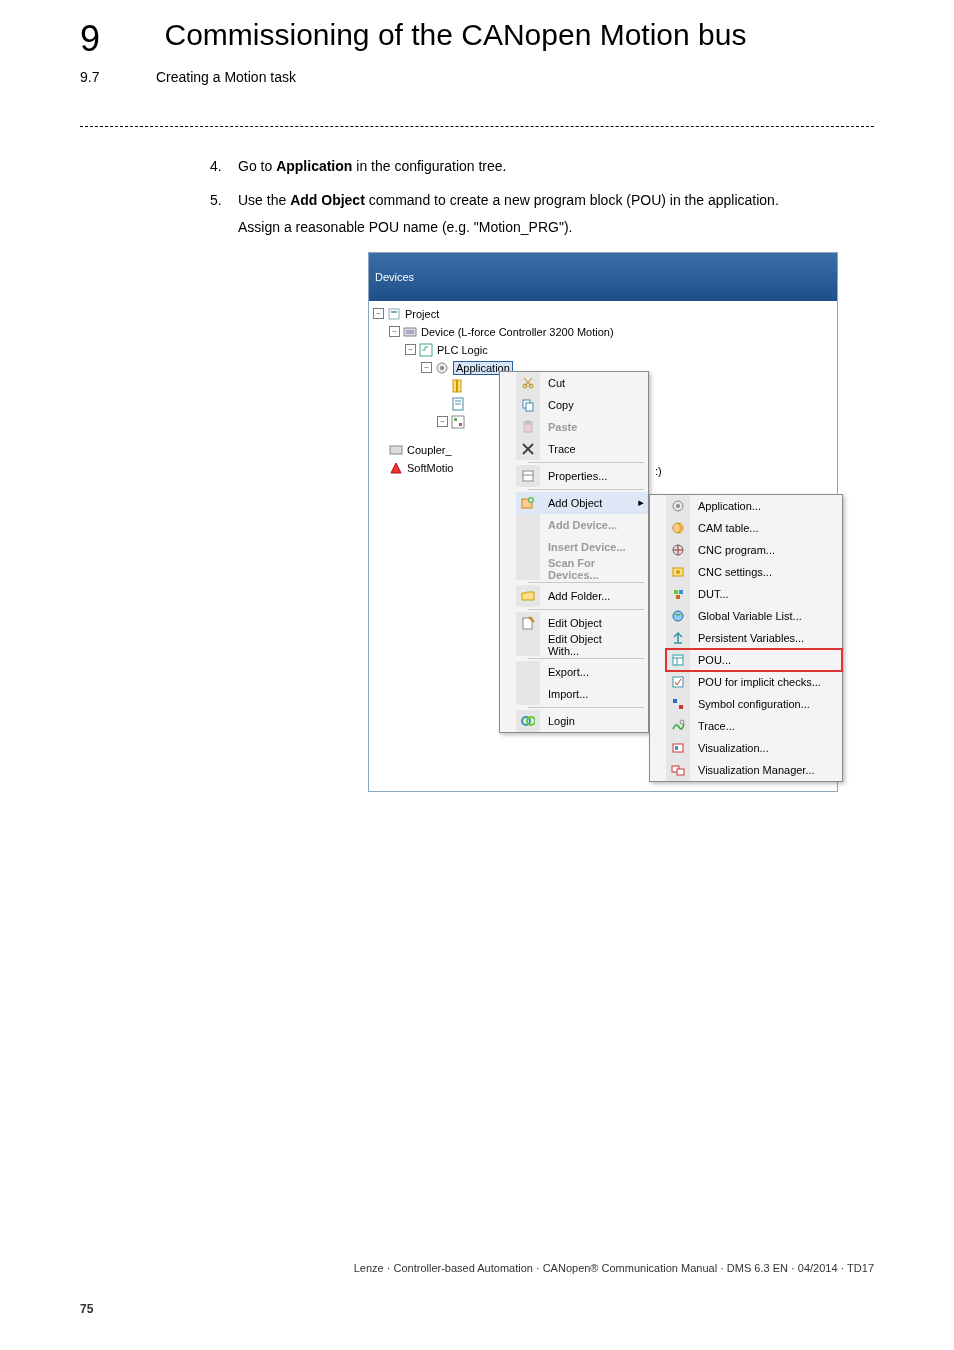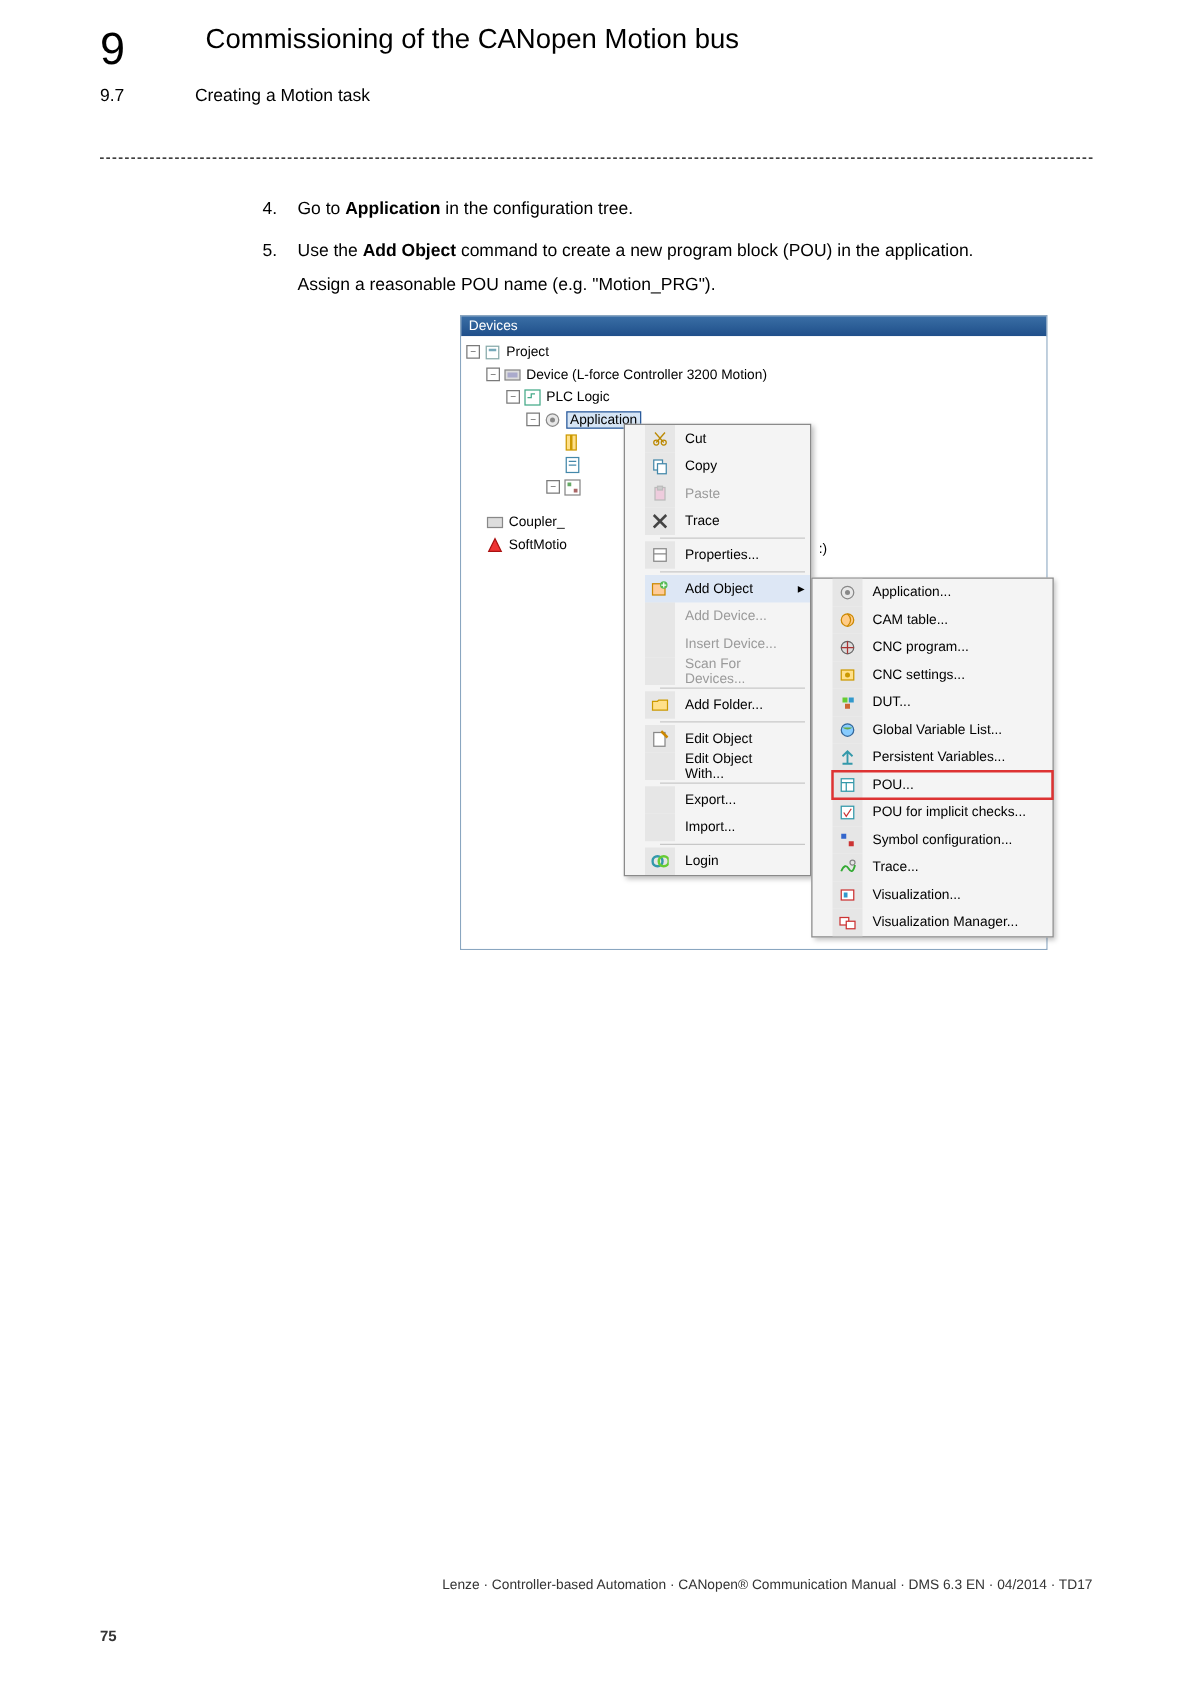--- a/index.html
+++ b/index.html
@@ -1,54 +1,54 @@
 <!DOCTYPE html>
 <html><head>
 <meta charset="utf-8">
 <style>
   * { box-sizing: border-box; margin: 0; padding: 0; }
   html, body { width: 954px; height: 1350px; background: #fff; font-family: "Segoe UI", Arial, sans-serif; color: #000; }
   .page { padding: 0 80px; }
   .header { padding-top: 18px; }
   .chap-num { font-size: 36px; font-weight: 400; display: inline-block; vertical-align: top; margin-right: 60px; }
-  .chap-title { font-size: 22px; font-weight: 400; display: inline-block; }
+  .chap-title { font-size: 30px; font-weight: 400; display: inline-block; }
   .sub-num { font-size: 14px; display: inline-block; margin-right: 52px; }
   .sub-title { font-size: 14px; display: inline-block; }
   .subheader { margin-top: 8px; }
   .hr-dashed { margin: 40px 0 30px 0; border: none; border-top: 1.5px dashed #000; width: 100%; height: 0; }
   .content { margin-left: 130px; font-size: 14px; }
   .step { display: flex; margin-bottom: 14px; line-height: 1.4; }
   .step .num { width: 28px; flex: 0 0 28px; }
   .step .txt { }
   .step b { font-weight: 700; }
 
   
   .shot-wrap { margin-left: 158px; margin-top: 8px; }
   .devpanel { width: 470px; border: 1px solid #8aa6c0; font-family: Tahoma, Arial, sans-serif; font-size: 11px; }
-  .devpanel-title { background: linear-gradient(#3a6ea5, #1f4f8a); color: #fff; padding: 2px 6px; font-size: 11px; }
+  .devpanel-title { background: linear-gradient(#3a6ea5, #1f4f8a); color: #fff; padding: 18px 6px; font-size: 11px; }
   .tree { background: #fff; padding: 4px 4px 8px 4px; position: relative; }
   .row { display: flex; align-items: center; height: 18px; white-space: nowrap; }
   .ind0 { padding-left: 0; }
   .ind1 { padding-left: 16px; }
   .ind2 { padding-left: 32px; }
   .ind3 { padding-left: 48px; }
   .ind4 { padding-left: 64px; }
   .toggle { width: 11px; height: 11px; border: 1px solid #7a7a7a; display: inline-flex; align-items: center; justify-content: center; font-size: 8px; line-height: 8px; margin-right: 3px; background: #fff; color: #555; }
   .spacer { width: 14px; display: inline-block; }
   .iconbox { width: 14px; height: 14px; margin-right: 4px; display: inline-flex; align-items: center; justify-content: center; }
   .tlabel { }
   .italic { }
   .selbox { border: 1px solid #2a5a9a; background: #d6e5f5; padding: 0 2px; }
 
   
   .ctxmenu { position: absolute; background: #f4f4f4; border: 1px solid #8a8a8a; box-shadow: 2px 2px 4px rgba(0,0,0,0.25); font-size: 11px; }
   .mrow { display: flex; align-items: center; height: 22px; margin-left: 16px; }
   .micon { width: 24px; height: 22px; display: inline-flex; align-items: center; justify-content: center; background: #e6e6e6; flex: 0 0 24px; }
   .mtxt { padding: 0 18px 0 8px; flex: 1; color: #000; }
-  .mtxt.disabled { color: #9a9a9a; }
+  .mtxt.disabled { color: #9a9a9a; font-weight: bold; }
   .marrow { width: 14px; text-align: center; color: #000; }
   .msep { height: 1px; background: #c7c7c7; margin: 2px 4px 2px 28px; }
   .mrow.sel { background: #dde7f5; }
   .mrow.sel .micon { background: #dde7f5; }
   .submenu .mrow.redbox { outline: 2px solid #d33; outline-offset: -1px; }
 
   
   svg { display: block; }
 
   .footer { position: absolute; bottom: 34px; left: 80px; right: 80px; display: flex; justify-content: space-between; font-size: 11px; color: #333; }

